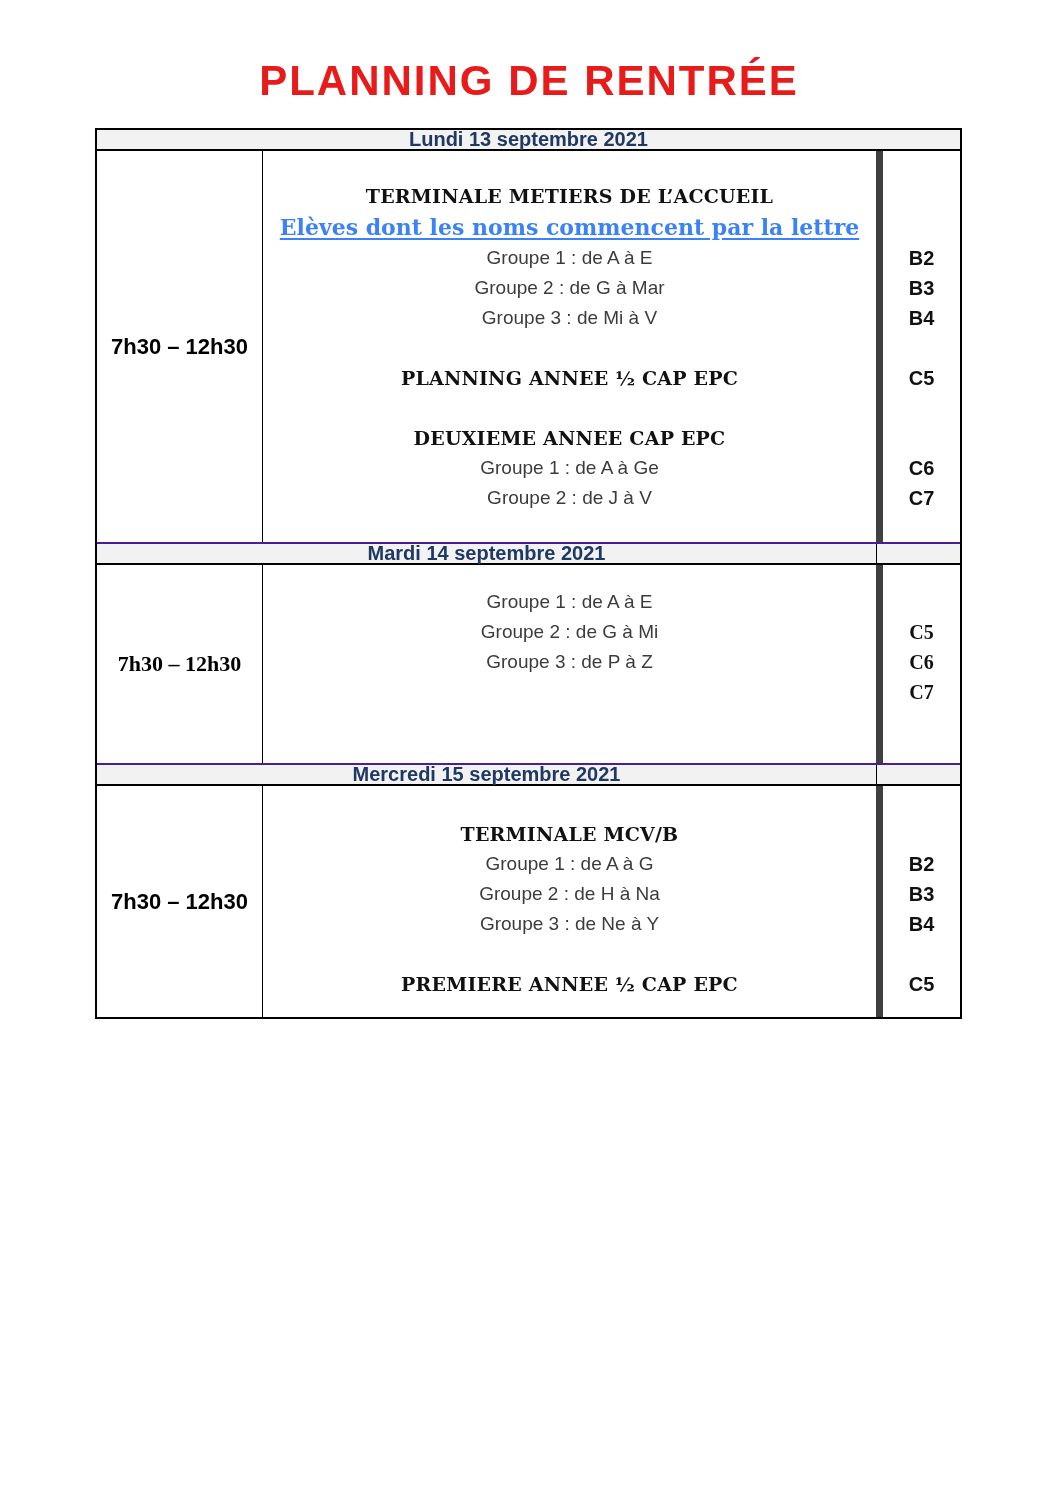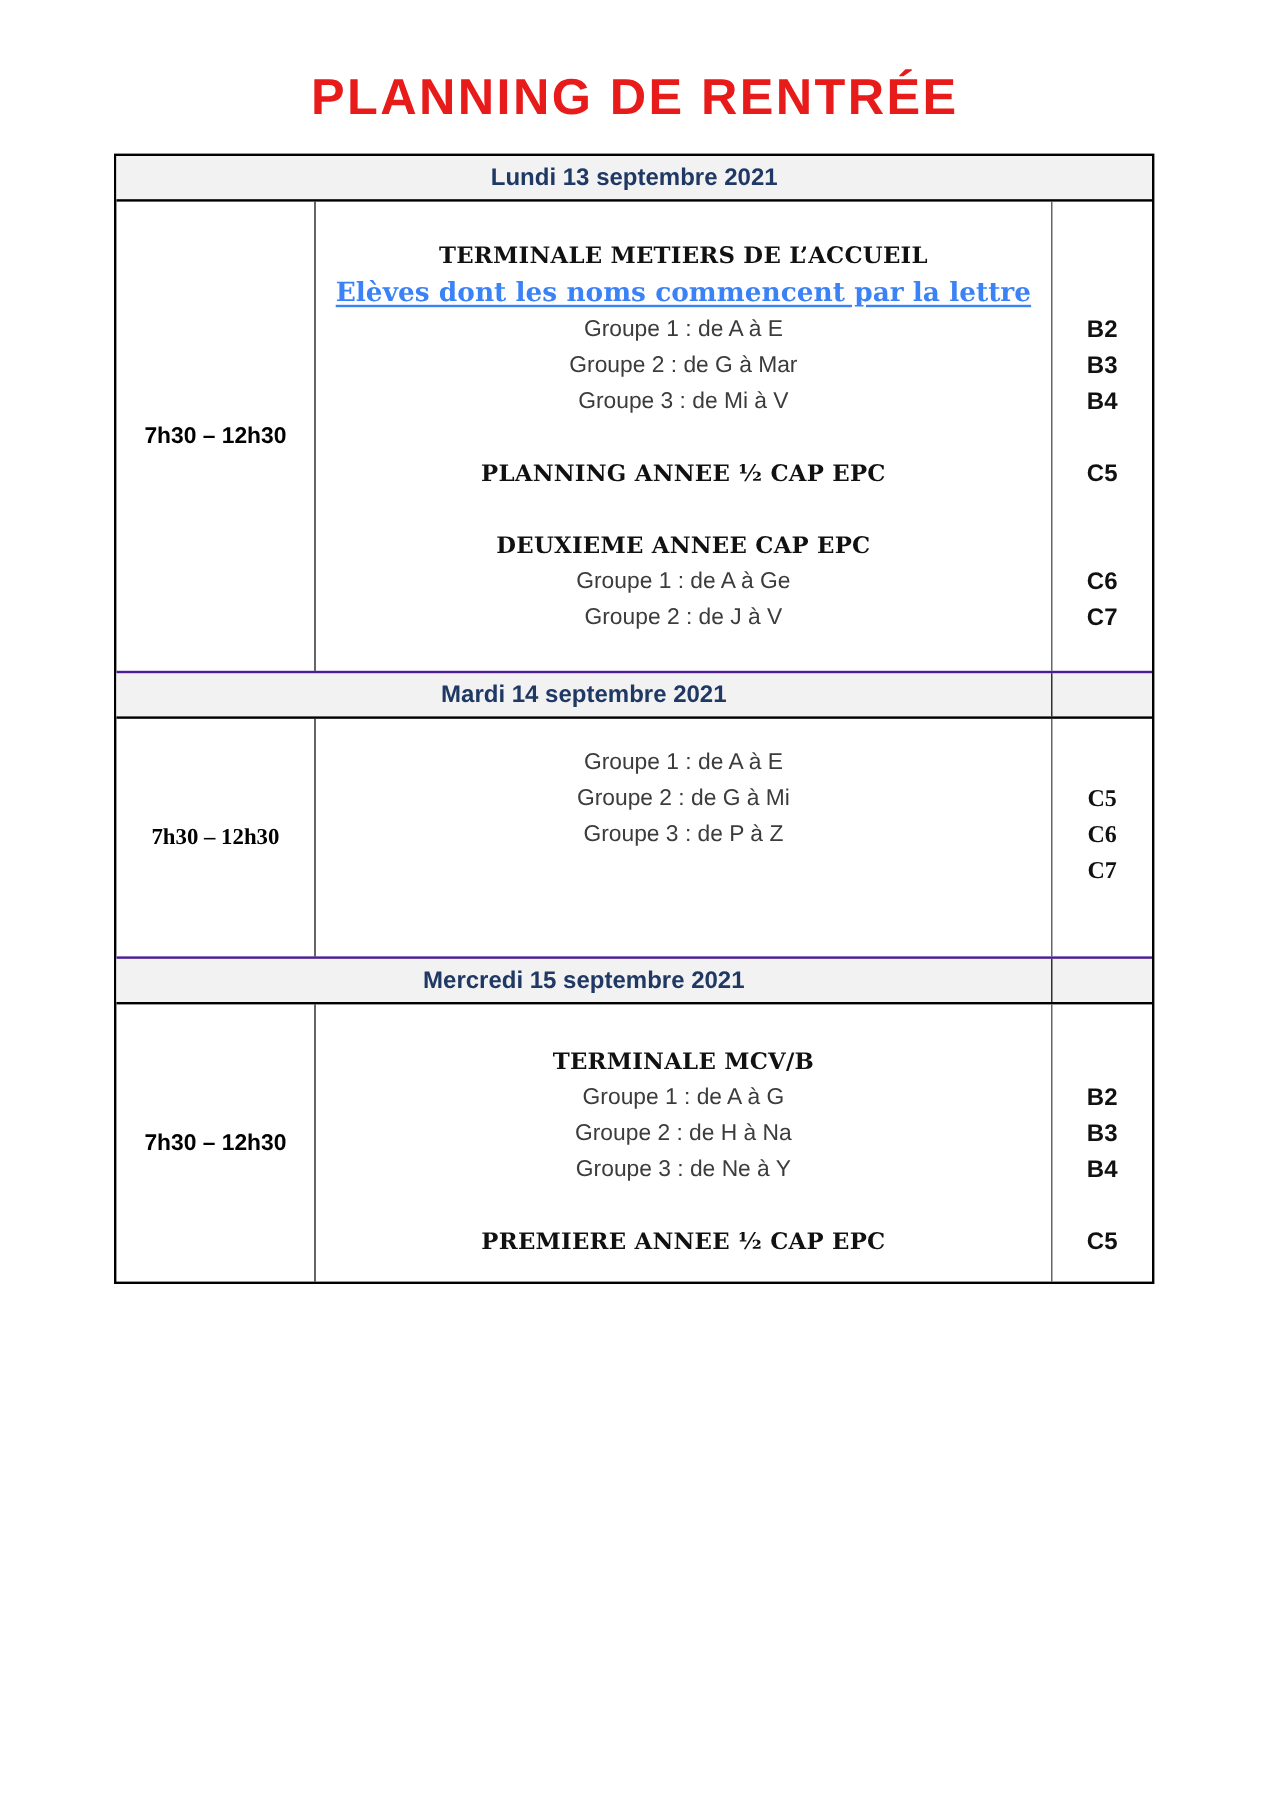--- a/index.html
+++ b/index.html
@@ -31,43 +31,43 @@
   }
   .day-header{
     display:grid;
     grid-template-columns:1fr 84px;
     background:#f2f2f2;
     border-bottom:2px solid #000;
     box-sizing:border-box;
   }
   .day-header:not(:first-child){border-top:2px solid #4c1d95;}
   .day-header-main{
-    height:36px;
+    height:19px;
     display:flex;align-items:center;justify-content:center;
     font-weight:bold;font-size:20px;
     color:#1f3864;
     font-family:"Liberation Sans",sans-serif;
   }
   .day-header-main.full{grid-column:1 / -1;}
   .day-header-side{border-left:1px solid #000;}
   .day-body{
     display:grid;
     grid-template-columns:166px 1fr 84px;
     box-sizing:border-box;
   }
   .b0{min-height:391px;}
   .b1{min-height:198px;}
   .b2{min-height:231px;}
   .time-cell{
     border-right:1px solid #000;
     display:flex;align-items:center;justify-content:center;
-    font-weight:bold;font-size:19px;
+    font-weight:bold;font-size:22px;
     white-space:nowrap;
   }
-  .rooms-cell{border-left:1px solid #404040;}
+  .rooms-cell{border-left:7px solid #404040;}
   .v-sans{font-family:"Liberation Sans",sans-serif;}
   .v-serif{font-family:"Liberation Serif",serif;}
   .content-cell,.rooms-cell{box-sizing:border-box;}
   .b0 .pads{padding-top:30px;}
   .b1 .pads{padding-top:22px;}
   .b2 .pads{padding-top:33px;}
   .c-row{
     height:30px;
     display:flex;align-items:center;justify-content:center;
     text-align:center;

